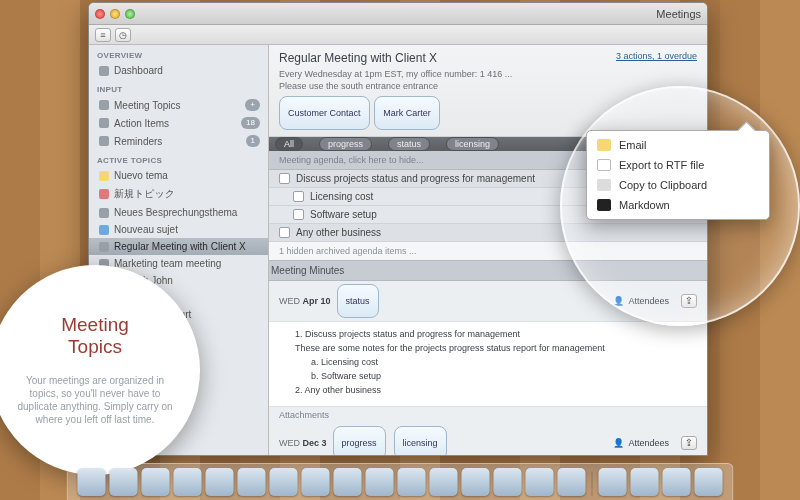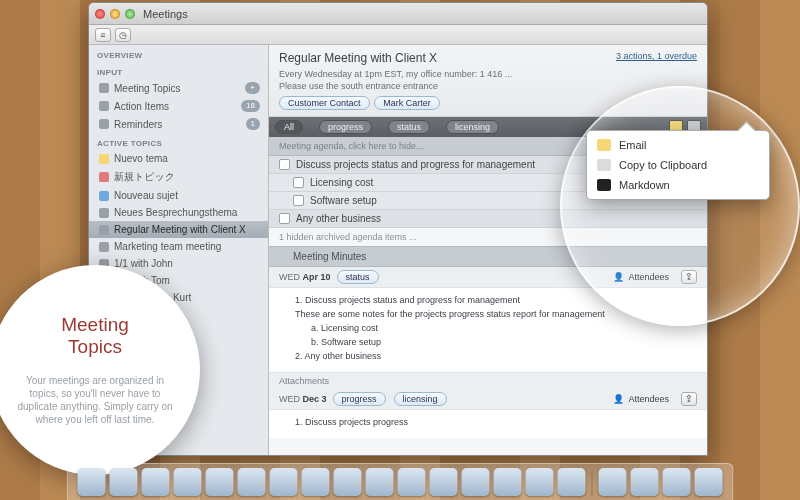--- a/index.html
+++ b/index.html
@@ -4,57 +4,57 @@
 <style>
 * { box-sizing: border-box; margin: 0; padding: 0; font-family: "Lucida Grande", Helvetica, Arial, sans-serif; }
 body { width: 800px; height: 500px; overflow: hidden; background: linear-gradient(135deg,#8a5a2e 0%,#a9743e 20%,#b37e43 50%,#a36e39 80%,#8a5a2e 100%); position: relative; }
 .wood { position:absolute; inset:0; background: repeating-linear-gradient(90deg,#a9743e 0 40px,#b8834a 40px 80px,#a36e39 80px 120px); filter: contrast(0.9) brightness(1.05); }
 
 .window { position:absolute; left:88px; top:2px; width:620px; height:454px; background:#f2f2f2; border:1px solid #888; border-radius:6px 6px 0 0; box-shadow:0 10px 30px rgba(0,0,0,.4); overflow:hidden; display:flex; flex-direction:column; }
 .titlebar { height:22px; background:linear-gradient(#e8e8e8,#cfcfcf); border-bottom:1px solid #aaa; display:flex; align-items:center; padding:0 6px; font-size:11px; color:#444; }
 .traffic { display:flex; gap:5px; margin-right:8px;}
 .traffic span { width:10px; height:10px; border-radius:50%; border:1px solid rgba(0,0,0,.2);}
 .tl-r{background:radial-gradient(#ff8e86,#e0443e);} .tl-y{background:radial-gradient(#ffe08a,#e1a321);} .tl-g{background:radial-gradient(#aef0a0,#4fb544);}
-.titlebar .title { flex:1; text-align:left; }
+.titlebar .title { flex:1; text-align:right; }
 
 .toolbar { height:20px; background:linear-gradient(#eee,#ddd); border-bottom:1px solid #bbb; display:flex; align-items:center; padding:0 6px; gap:4px;}
 .tb-btn { width:16px; height:14px; border:1px solid #aaa; border-radius:3px; background:linear-gradient(#fff,#e4e4e4); font-size:9px; text-align:center; line-height:12px; color:#555;}
 
 .body { flex:1; display:flex; overflow:hidden;}
 
 .sidebar { width:180px; background:#e5e8ec; border-right:1px solid #bcbcbc; font-size:10px; color:#555; overflow:hidden;}
 .sb-section { padding:6px 8px 2px; font-size:8px; color:#7b828c; letter-spacing:.3px; font-weight:bold; text-transform:uppercase;}
 .sb-item { display:flex; align-items:center; gap:5px; padding:3px 8px 3px 10px; cursor:default;}
 .sb-item.sel { background:linear-gradient(#b7bec6,#a4adb6); color:#2a2a2a;}
 .sb-icon { width:10px; height:10px; border-radius:2px; display:inline-block; flex-shrink:0;}
 .i-gray{background:#9aa0a7;} .i-blue{background:#6fa8dc;} .i-yellow{background:#f7d774;} .i-red{background:#e07a7a;}
 .sb-badge { margin-left:auto; background:#9aa4af; color:#fff; font-size:8px; padding:0 5px; border-radius:7px; line-height:12px;}
 
 .main { flex:1; display:flex; flex-direction:column; background:#f5f6f7; font-size:10px; color:#444; overflow:hidden;}
 .header { padding:6px 10px; background:linear-gradient(#f3f4f6,#e8eaec); border-bottom:1px solid #cfd2d6;}
 .header h2 { font-size:12px; color:#3c4148; font-weight:normal; margin-bottom:3px;}
 .header .meta { font-size:9px; color:#6a6f76; line-height:12px;}
 .header .actions { float:right; font-size:9px; color:#2f5f8f; text-decoration:underline;}
 .pills { margin-top:4px; }
-.pill { display:inline-block; font-size:9px; padding:1px 8px; border:1px solid #9fb6cc; border-radius:8px; background:linear-gradient(#f5fbff,#dceaf4); color:#335; margin-right:2px;}
+.pill { display:inline-block; font-size:9px; padding:11px 8px; border:1px solid #9fb6cc; border-radius:8px; background:linear-gradient(#f5fbff,#dceaf4); color:#335; margin-right:2px;}
 
 .filterbar { height:20px; background:linear-gradient(#6d7176,#5b5f64); display:flex; align-items:center; padding:0 6px; gap:16px;}
 .fb-pill { font-size:9px; padding:1px 8px; border-radius:8px; background:#7f848a; color:#eaecee; border:1px solid #4d5054;}
 .fb-pill.sel { background:#53585d; }
 .fb-right { margin-left:auto; display:flex; gap:4px;}
 .fb-ic { width:14px; height:14px; border-radius:2px; background:#c8cbce; border:1px solid #4d5054;}
 .fb-ic.y{background:#f7d774;}
 
 .agenda-h { font-size:9px; color:#7b828c; padding:4px 10px; background:#c7ccd3; border-bottom:1px solid #b4b9bf;}
 .agenda-item { display:flex; align-items:center; gap:6px; padding:3px 10px; background:#dde1e6; border-bottom:1px solid #cfd3d8;}
 .agenda-item .cb { width:11px; height:11px; border:1px solid #9aa0a7; background:#fff; border-radius:2px;}
 .agenda-item.sub { padding-left:24px; background:#e4e7eb;}
 .hidden-note { font-size:9px; color:#8b9198; padding:4px 10px; }
 
-.section-h { padding:4px 24px; font-size:10px; background:#c7ccd3; color:#4a4f55; border-top:1px solid #b4b9bf; border-bottom:1px solid #b4b9bf;}
+.section-h { padding:4px 2px; font-size:10px; background:#c7ccd3; color:#4a4f55; border-top:1px solid #b4b9bf; border-bottom:1px solid #b4b9bf;}
 .entry-h { display:flex; align-items:center; gap:6px; padding:3px 10px; background:#eceff2; border-bottom:1px solid #dfe2e5;}
 .entry-h .date { font-size:9px; color:#6a6f76;}
 .entry-h .date b { color:#3c4148;}
 .entry-body { background:#fff; padding:5px 26px 8px; font-size:9px; color:#3c4148; line-height:13px;}
 .entry-body .ln { margin:1px 0;}
 .entry-body .in1 { padding-left:16px;}
 .entry-foot { display:flex; align-items:center; padding:3px 10px; background:#eceff2; font-size:9px; color:#7b828c; border-top:1px solid #dfe2e5;}
 .att-btn { margin-left:auto; display:flex; align-items:center; gap:4px; font-size:9px; color:#3c4148;}
 .share-btn { width:16px; height:14px; border:1px solid #aaa; border-radius:3px; background:linear-gradient(#fff,#e4e4e4); margin-left:6px; text-align:center; line-height:12px;}
 
@@ -88,20 +88,24 @@
     </div>
     <div class="title">Meetings</div>
   </div>
   <div class="toolbar">
     <div class="tb-btn">≡</div>
     <div class="tb-btn">◷</div>
   </div>
   <div class="body">
     <div class="sidebar">
       <div class="sb-section">OVERVIEW</div>
+      <div class="sb-item">
+          <span class="sb-icon i-gray"></span>
+          <span>Dashboard</span>
+        </div>
 
       <div class="sb-section">INPUT</div>
       <div class="sb-item">
           <span class="sb-icon i-gray"></span>
           <span>Meeting Topics</span>
           <span class="sb-badge">+</span>
         </div>
       <div class="sb-item">
           <span class="sb-icon i-gray"></span>
           <span>Action Items</span>
@@ -116,26 +120,26 @@
       <div class="sb-section">ACTIVE TOPICS</div>
       <div class="sb-item">
           <span class="sb-icon i-yellow"></span>
           <span>Nuevo tema</span>
         </div>
       <div class="sb-item">
           <span class="sb-icon i-red"></span>
           <span>新規トピック</span>
         </div>
       <div class="sb-item">
+          <span class="sb-icon i-gray"></span>
+          <span>Neues Besprechungsthema</span>
+        </div>
+      <div class="sb-item">
           <span class="sb-icon i-blue"></span>
           <span>Nouveau sujet</span>
-        </div>
-      <div class="sb-item">
-          <span class="sb-icon i-gray"></span>
-          <span>Neues Besprechungsthema</span>
         </div>
       <div class="sb-item sel">
           <span class="sb-icon i-gray"></span>
           <span>Regular Meeting with Client X</span>
         </div>
       <div class="sb-item">
           <span class="sb-icon i-gray"></span>
           <span>Marketing team meeting</span>
         </div>
       <div class="sb-item">
@@ -239,20 +243,24 @@
     </div>
   </div>
 </div>
 
 <div class="lens"></div>
 
 <div class="popover">
   <div class="po-item">
       <span class="pi pi-mail"></span>
       <span>Email</span>
+    </div>
+  <div class="po-item">
+      <span class="pi pi-rtf"></span>
+      <span>Export to RTF file</span>
     </div>
   <div class="po-item">
       <span class="pi pi-clip"></span>
       <span>Copy to Clipboard</span>
     </div>
   <div class="po-item">
       <span class="pi pi-md"></span>
       <span>Markdown</span>
     </div>
 </div>

